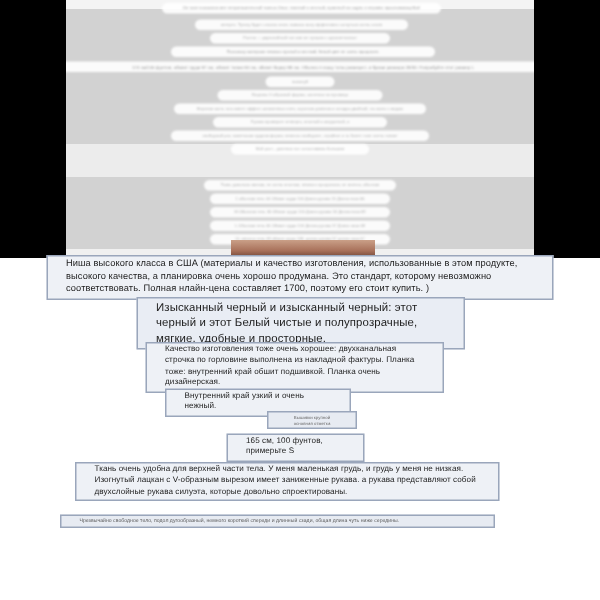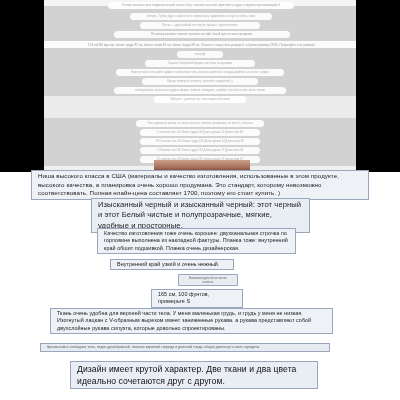--- a/index.html
+++ b/index.html
@@ -87,21 +87,21 @@
     width: 400px;
     height: 228px;
     background: #ffffff;
   }
   .note {
     position: absolute;
     background: #eef1f6;
     border: 1px solid #9aa6bb;
     box-sizing: border-box;
     color: #1c1c1c;
-    padding: 1px 6px;
+    padding: 1px 12px;
     letter-spacing: 0.01em;
   }
   .note.legible-lg {
     background: #e9edf4;
     font-size: 7.6px;
     line-height: 1.38;
   }
   .note.legible-md {
     background: #eef1f6;
     font-size: 6.2px;
@@ -193,16 +193,15 @@
     <div class="note legible-sm" style="left:110px;top:87px;width:124px;">Внутренний край узкий и очень нежный.</div>
 
     <div class="note micro" style="left:178px;top:102px;width:60px;">Вышивки крупной основная отметка</div>
 
     <div class="note legible-sm" style="left:151px;top:117px;width:92px;">165 см, 100 фунтов, примерьте S</div>
 
     <div class="note legible-sm" style="left:50px;top:136px;width:283px;">Ткань очень удобна для верхней части тела. У меня маленькая грудь, и грудь у меня не низкая. Изогнутый лацкан с V-образным вырезом имеет заниженные рукава. а рукава представляют собой двухслойные рукава силуэта, которые довольно спроектированы.</div>
 
     <div class="note tiny" style="left:40px;top:171px;width:290px;">Чрезвычайно свободное тело, подол дугообразный, немного короткий спереди и длинный сзади, общая длина чуть ниже середины.</div>
 
-    <div class="note hero" style="left:70px;top:189px;width:248px;">Дизайн имеет крутой характер. Две ткани и два цвета идеально сочетаются друг с другом.</div>
 
   </div>
 </div>
 
 </body></html>

